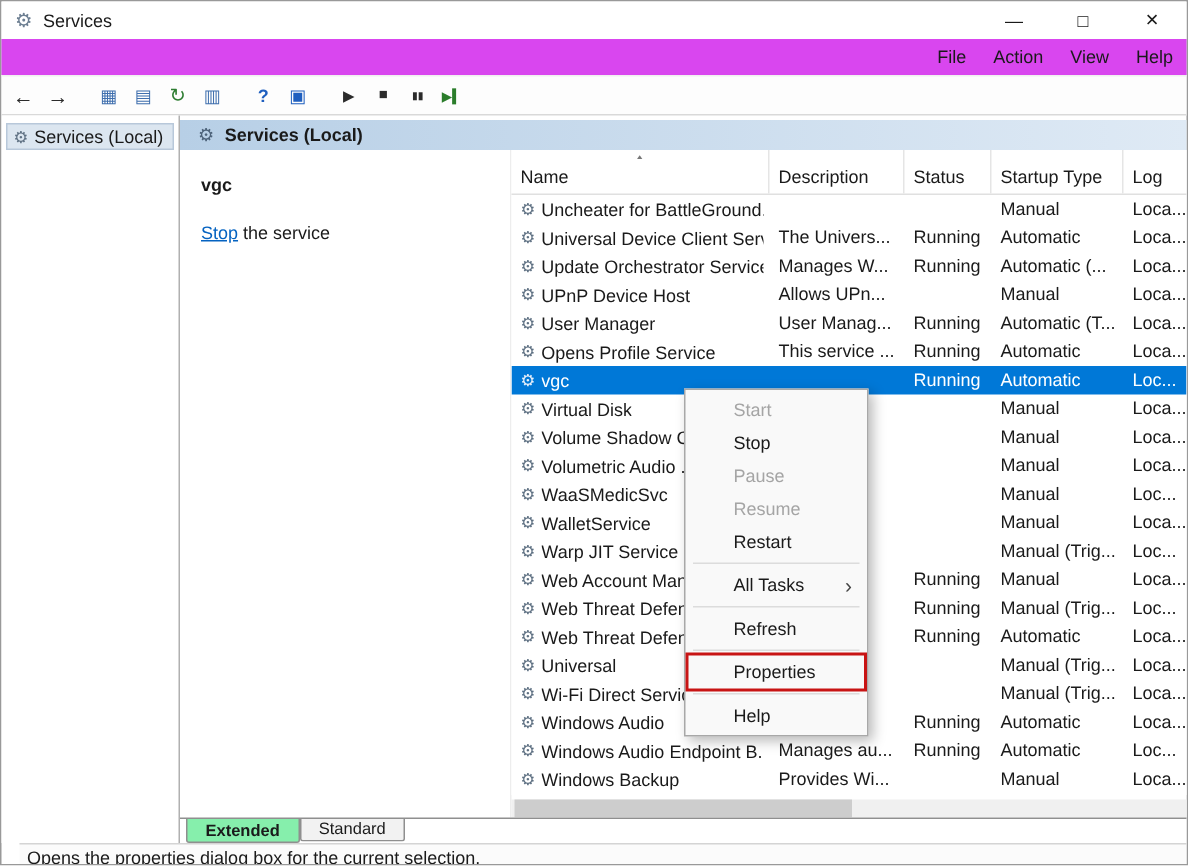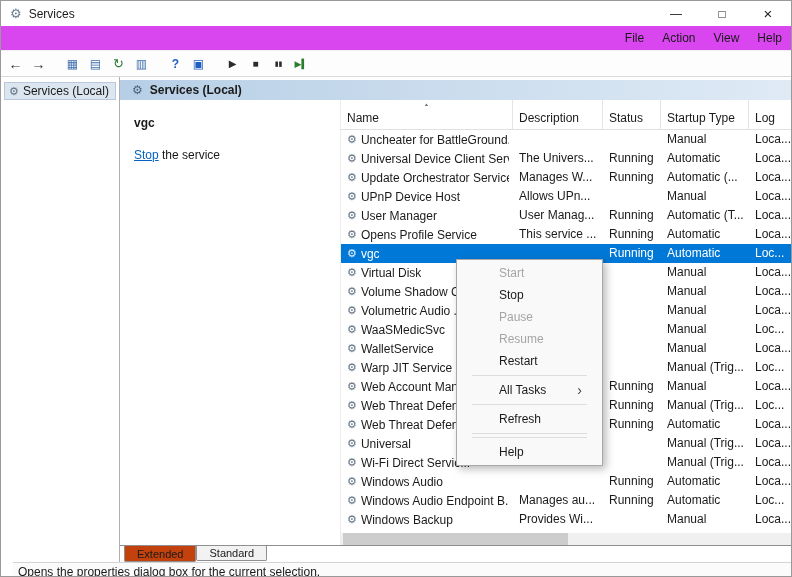--- a/index.html
+++ b/index.html
@@ -53,26 +53,26 @@
   .cell.col-name { display:flex; align-items:center; gap:4px; line-height:normal; }
   .cell .nm { white-space:nowrap; overflow:hidden; }
   .gear-icon { font-size:11px; color:#5f7183; flex-shrink:0; }
   .selected .gear-icon { color:#e8f0fa; }
 
   .hscroll { height:12px; background:#f0f0f0; display:flex; align-items:center; flex-shrink:0; margin-top:3px; }
   .hscroll .thumb { height:12px; width:225px; background:#cdcdcd; margin-left:2px; }
 
   .tabs-bar { height:17px; border-top:1px solid #8f8f8f; display:flex; padding-left:4px; flex-shrink:0; background:#fff; }
   .tab { padding:0 12px; font-size:11px; border:1px solid #8f8f8f; border-top:none; background:#f2f2f2; height:15px; display:flex; align-items:center; border-radius:0 0 2px 2px; }
-  .tab.active { background:#c2410c; height:16px; z-index:2; }
+  .tab.active { background:#86efac; height:16px; z-index:2;font-weight:bold; }
 
   .statusbar { height:14px; border-top:1px solid #d4d4d4; padding:2px 0 0 5px; overflow:hidden; background:#fbfbfb; flex-shrink:0;margin-left:12px; }
 
   
-  .context-menu { position:absolute; left:455px; top:258px; width:147px; background:#f9f9f9; border:1px solid #a8a8a8; box-shadow:3px 3px 8px rgba(0,0,0,0.28); z-index:10; padding:2px 12px; }
+  .context-menu { position:absolute; left:455px; top:258px; width:123px; background:#f9f9f9; border:1px solid #a8a8a8; box-shadow:3px 3px 8px rgba(0,0,0,0.28); z-index:10; padding:2px 2px; }
   .cm-item { height:22px; display:flex; align-items:center; padding-left:30px; padding-right:8px; }
   .cm-item.disabled { color:#a5a5a5; }
   .cm-item.highlighted { outline:2px solid #c81414; }
   .sub-arrow { margin-left:auto; font-size:14px; color:#444; line-height:0; }
   .cm-sep { height:1px; background:#dcdcdc; margin:3px 3px; }
 </style>
 </head>
 <body>
 
 <div class="window">
@@ -396,19 +396,22 @@
       <div class="cm-sep"></div>
       <div class="cm-item">
         <span>All Tasks</span>
         <span class="sub-arrow">›</span>
       </div>
       <div class="cm-sep"></div>
       <div class="cm-item">
         <span>Refresh</span>
       </div>
       <div class="cm-sep"></div>
+      <div class="cm-item highlighted">
+        <span>Properties</span>
+      </div>
       <div class="cm-sep"></div>
       <div class="cm-item">
         <span>Help</span>
       </div>
     </div>
 
 </div>
 
 </body></html>

